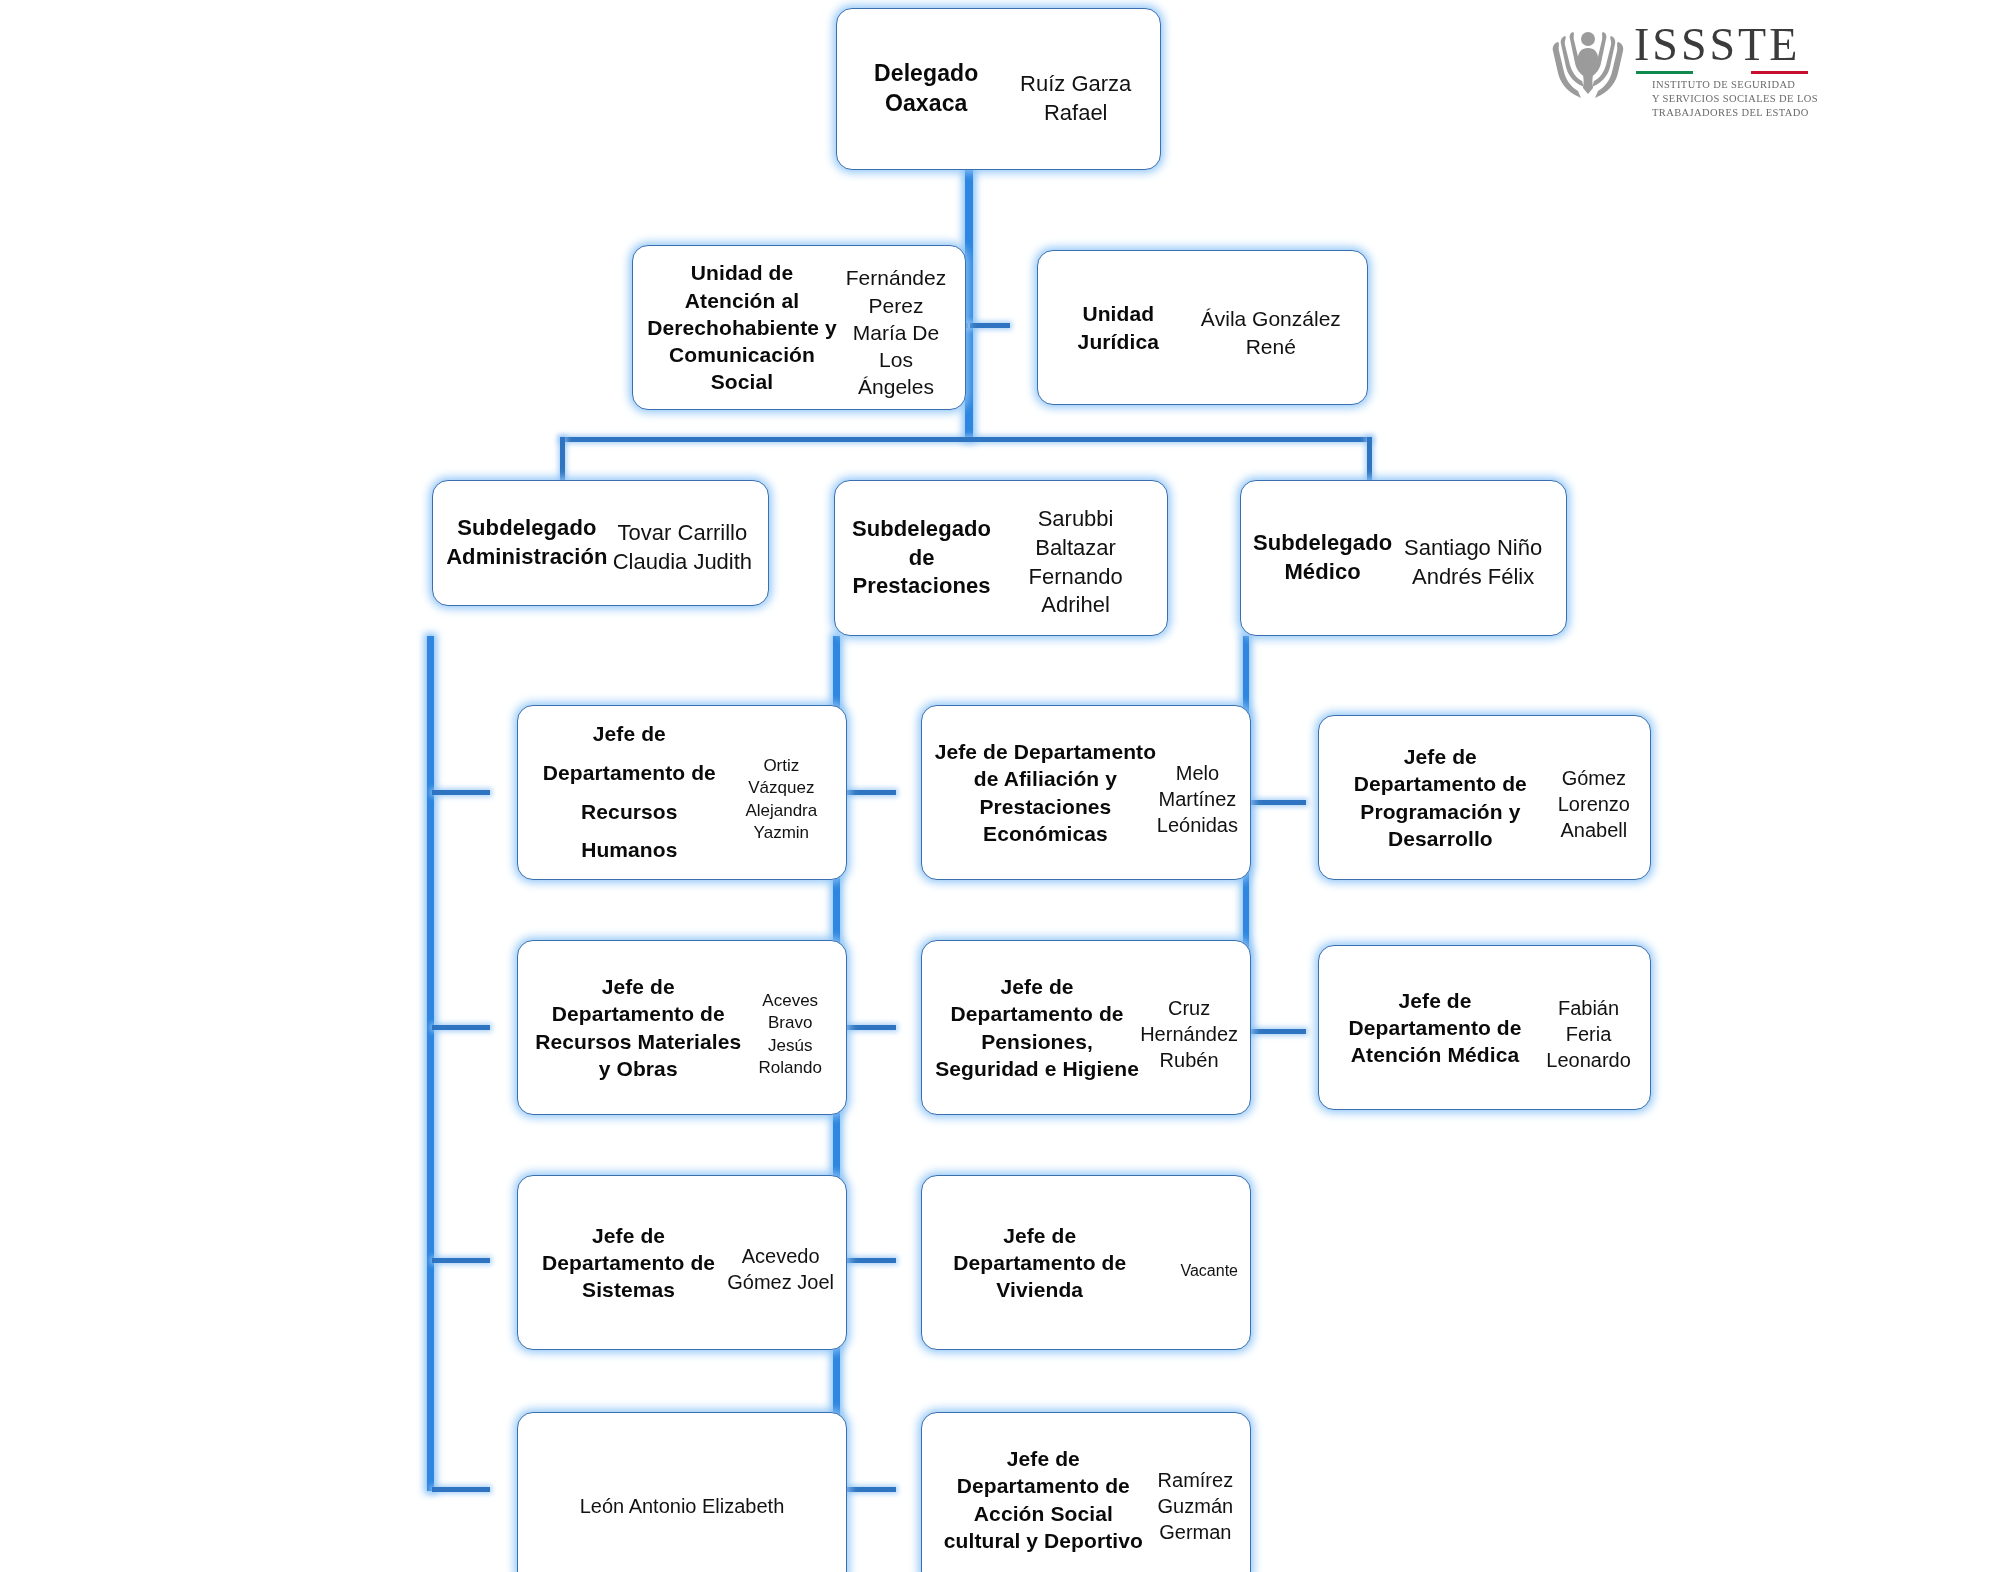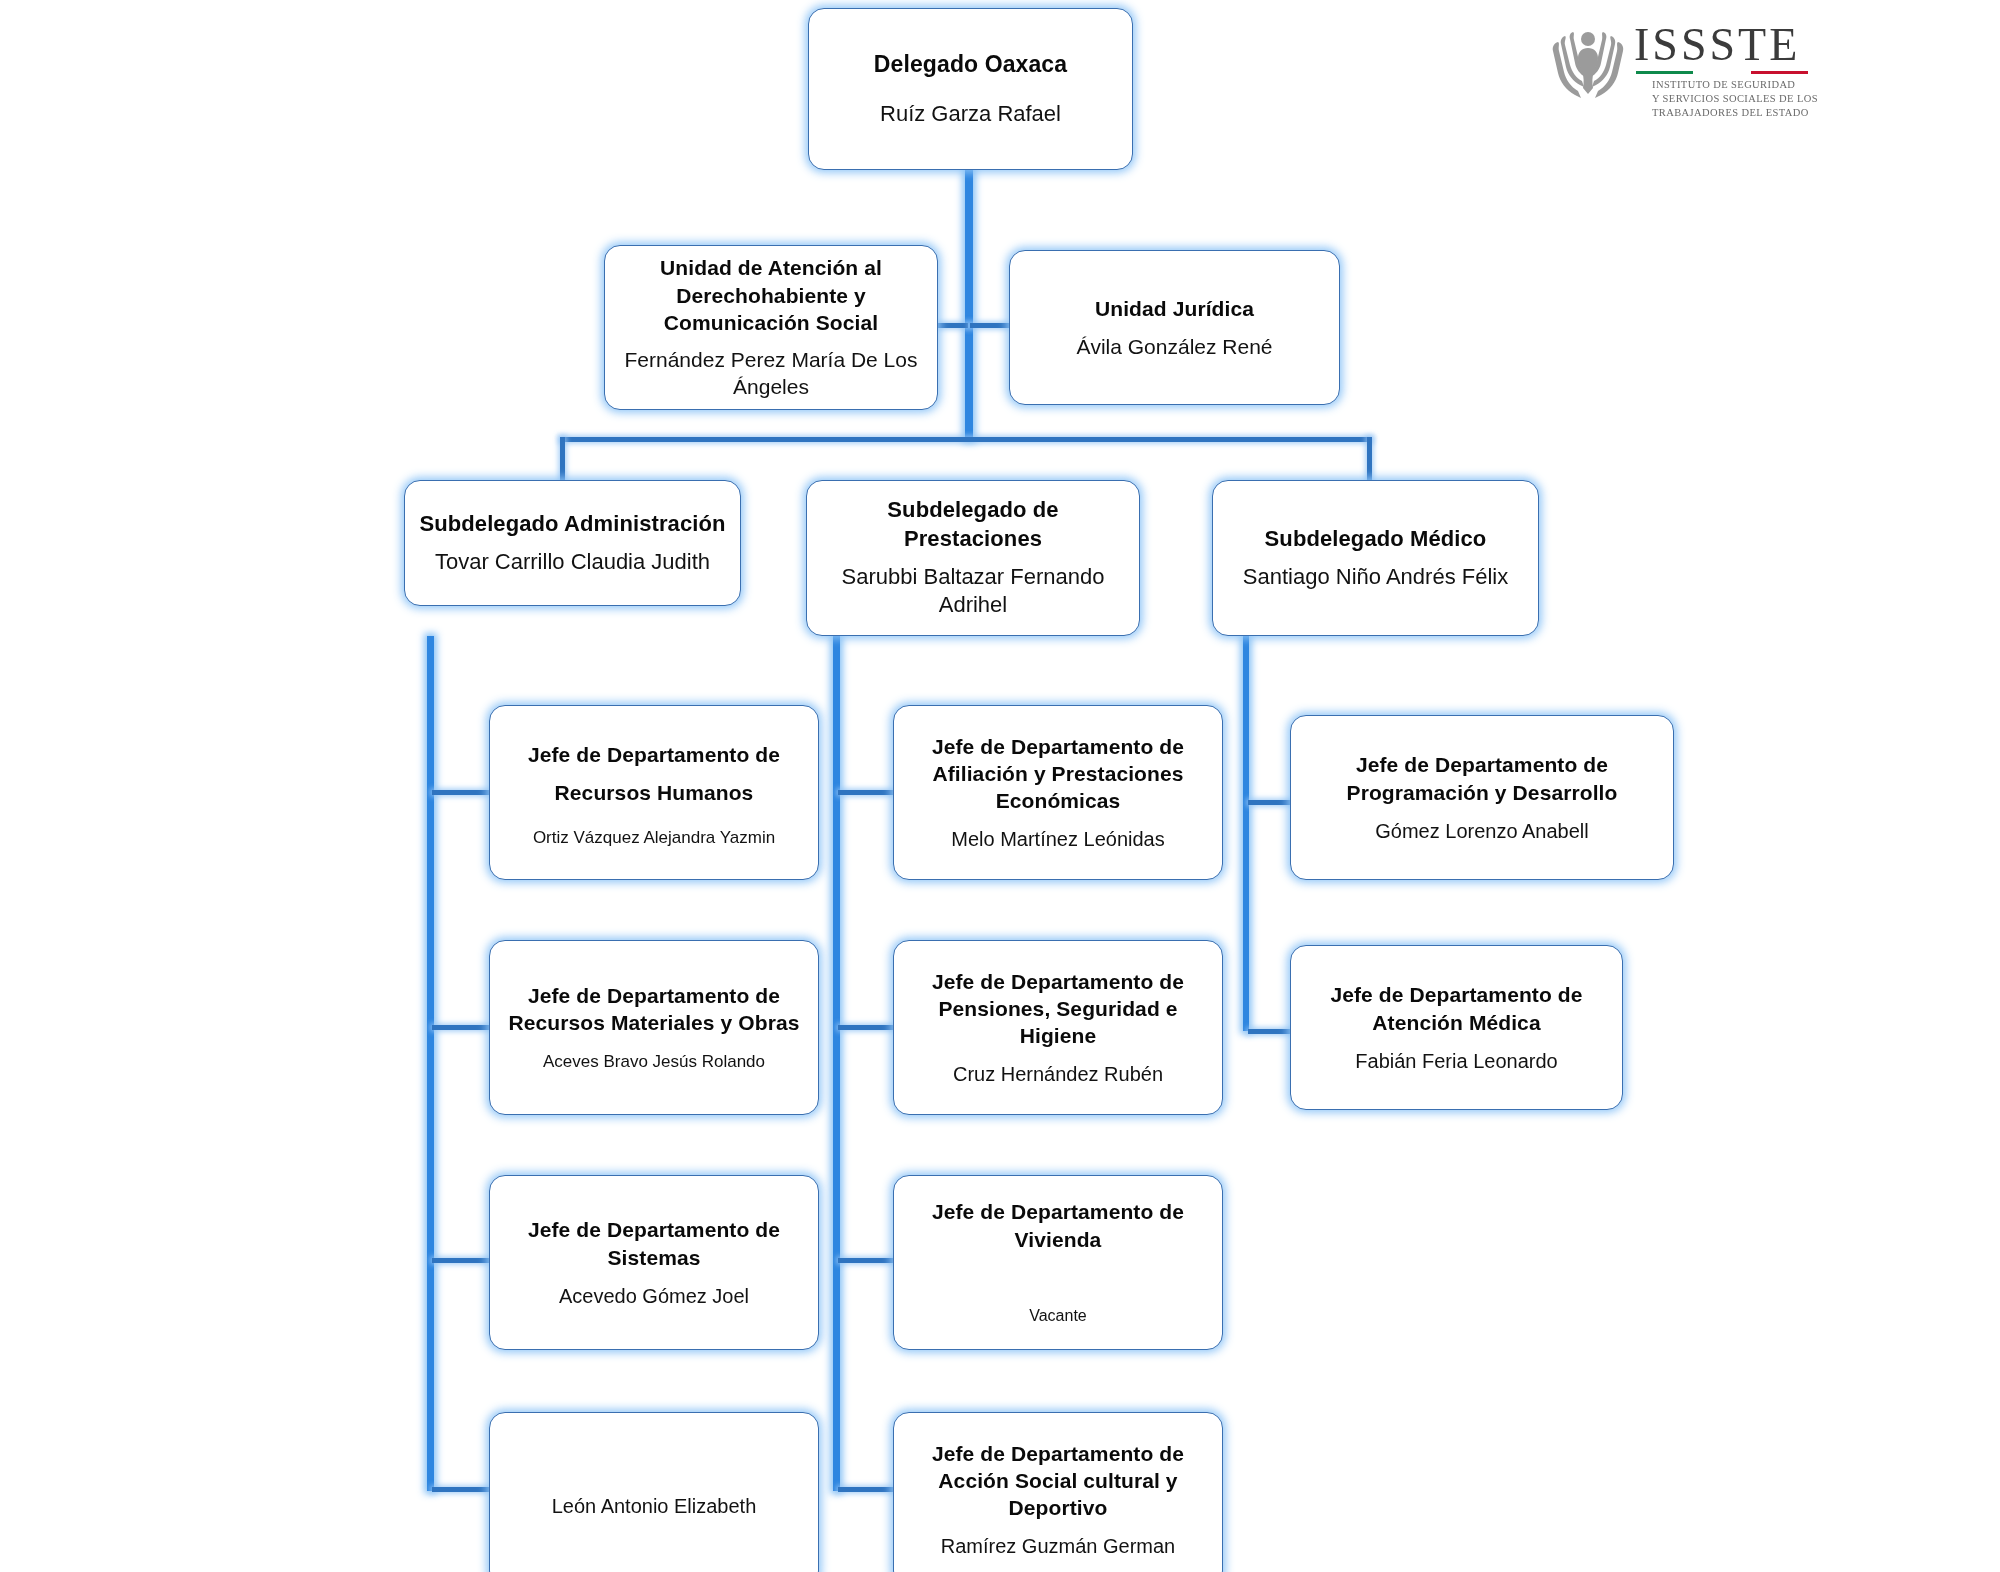--- a/index.html
+++ b/index.html
@@ -26,26 +26,27 @@
 
   
   .node{
     position:absolute;
     box-sizing:border-box;
     background:#ffffff;
     border:1.6px solid #3a6fb0;
     border-radius:16px;
     box-shadow:0 0 9px 3px rgba(141,196,247,.9);
     display:flex;
-    flex-direction:column;
+    flex-direction:row;
     align-items:center;
     justify-content:center;
     text-align:center;
     z-index:3;
     padding:6px 12px;
+    margin-left:28px;
   }
   .title{
     font-weight:bold;
     line-height:1.3;
     color:#0a0a0a;
     letter-spacing:.1px;
   }
   .person{
     line-height:1.3;
     color:#121212;
@@ -193,21 +194,21 @@
   <div class="node lvl3 xs" style="left:893px;top:1175px;width:330px;height:175px;gap:35px;">
     <div class="title">Jefe de Departamento de Vivienda</div>
     <div class="person">Vacante</div>
   </div>
 
   <div class="node lvl3" style="left:893px;top:1412px;width:330px;height:175px;">
     <div class="title">Jefe de Departamento de Acción Social cultural y Deportivo</div>
     <div class="person">Ramírez Guzmán German</div>
   </div>
 
-  <div class="node lvl3" style="left:1290px;top:715px;width:384px;height:165px;">
+  <div class="node lvl3" style="left:1290px;top:715px;width:333px;height:165px;">
     <div class="title">Jefe de Departamento de Programación y Desarrollo</div>
     <div class="person">Gómez Lorenzo Anabell</div>
   </div>
 
   <div class="node lvl3" style="left:1290px;top:945px;width:333px;height:165px;">
     <div class="title">Jefe de Departamento de Atención Médica</div>
     <div class="person">Fabián Feria Leonardo</div>
   </div>
 
   <div id="logo">

